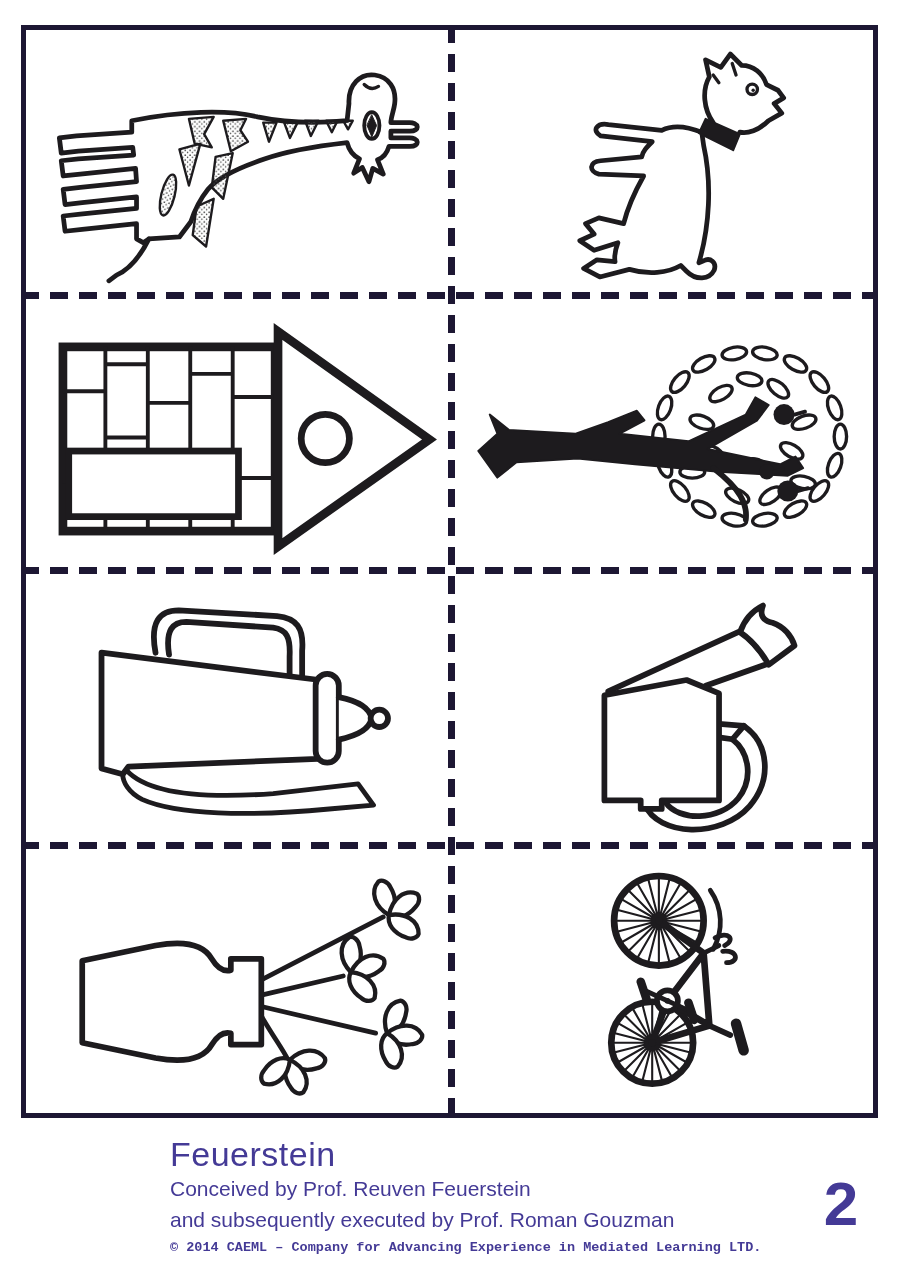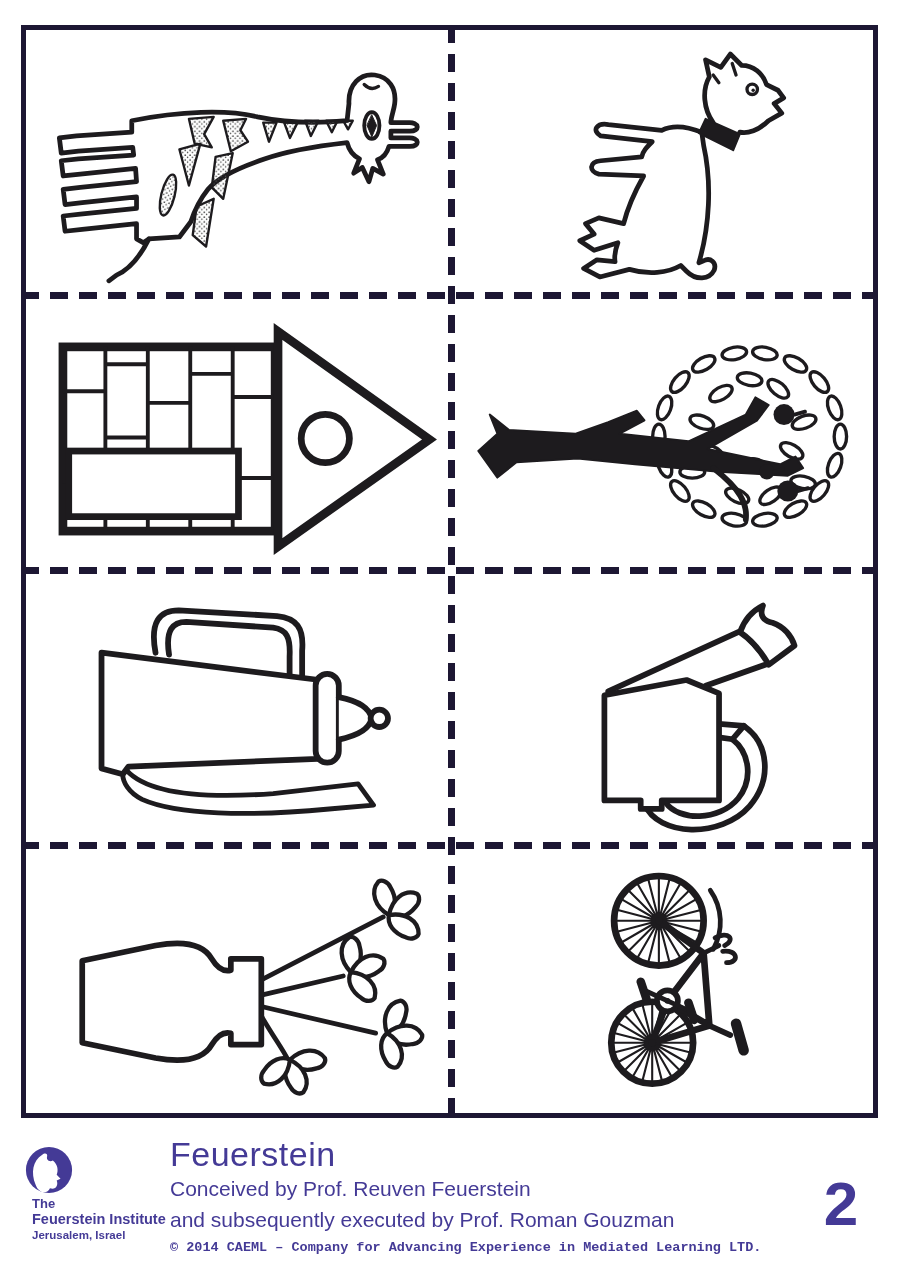--- a/index.html
+++ b/index.html
@@ -213,29 +213,20 @@
         <circle cx="214" cy="152" r="11" stroke-width="6" fill="#ffffff"></circle>
         <circle cx="214" cy="152" r="3" fill="#1d1b1e" stroke="none"></circle>
         <circle cx="205" cy="68" r="4" fill="#1d1b1e" stroke="none"></circle>
         <circle cx="198" cy="196" r="4" fill="#1d1b1e" stroke="none"></circle>
         <path stroke-width="5" d="M192 142 L236 162"></path>
         <path stroke-width="9" d="M186 132 L192 150 M236 154 L242 172"></path>
       </g>
     </svg>
   </div>
 
-  <div class="logo">
-    <svg viewBox="0 0 60 52">
-      <circle cx="30" cy="25" r="24" fill="#443a96"></circle>
-      <path d="M16 40 C11 28 13 15 23 9 C25 7 29 7 28 11 C27 15 31 17 34 15 C39 19 40 25 38 30 L42 34 L38 36 C40 41 37 46 31 44 C28 51 19 49 16 40 Z" fill="#ffffff"></path>
-    </svg>
-    <div class="l1">The</div>
-    <div class="l2">Feuerstein Institute</div>
-    <div class="l3">Jerusalem, Israel</div>
-  </div>
 
   <div class="credits">
     <h1>Feuerstein</h1>
     <p><span class="pre">Conceived by Prof. </span><span class="big">Reuven Feuerstein</span></p>
     <p><span class="pre">and subsequently executed by Prof. </span><span class="big">Roman Gouzman</span></p>
     <p class="copy">© 2014 CAEML – Company for Advancing Experience in Mediated Learning LTD.</p>
   </div>
 
   <div class="pagenum">2</div>
 

